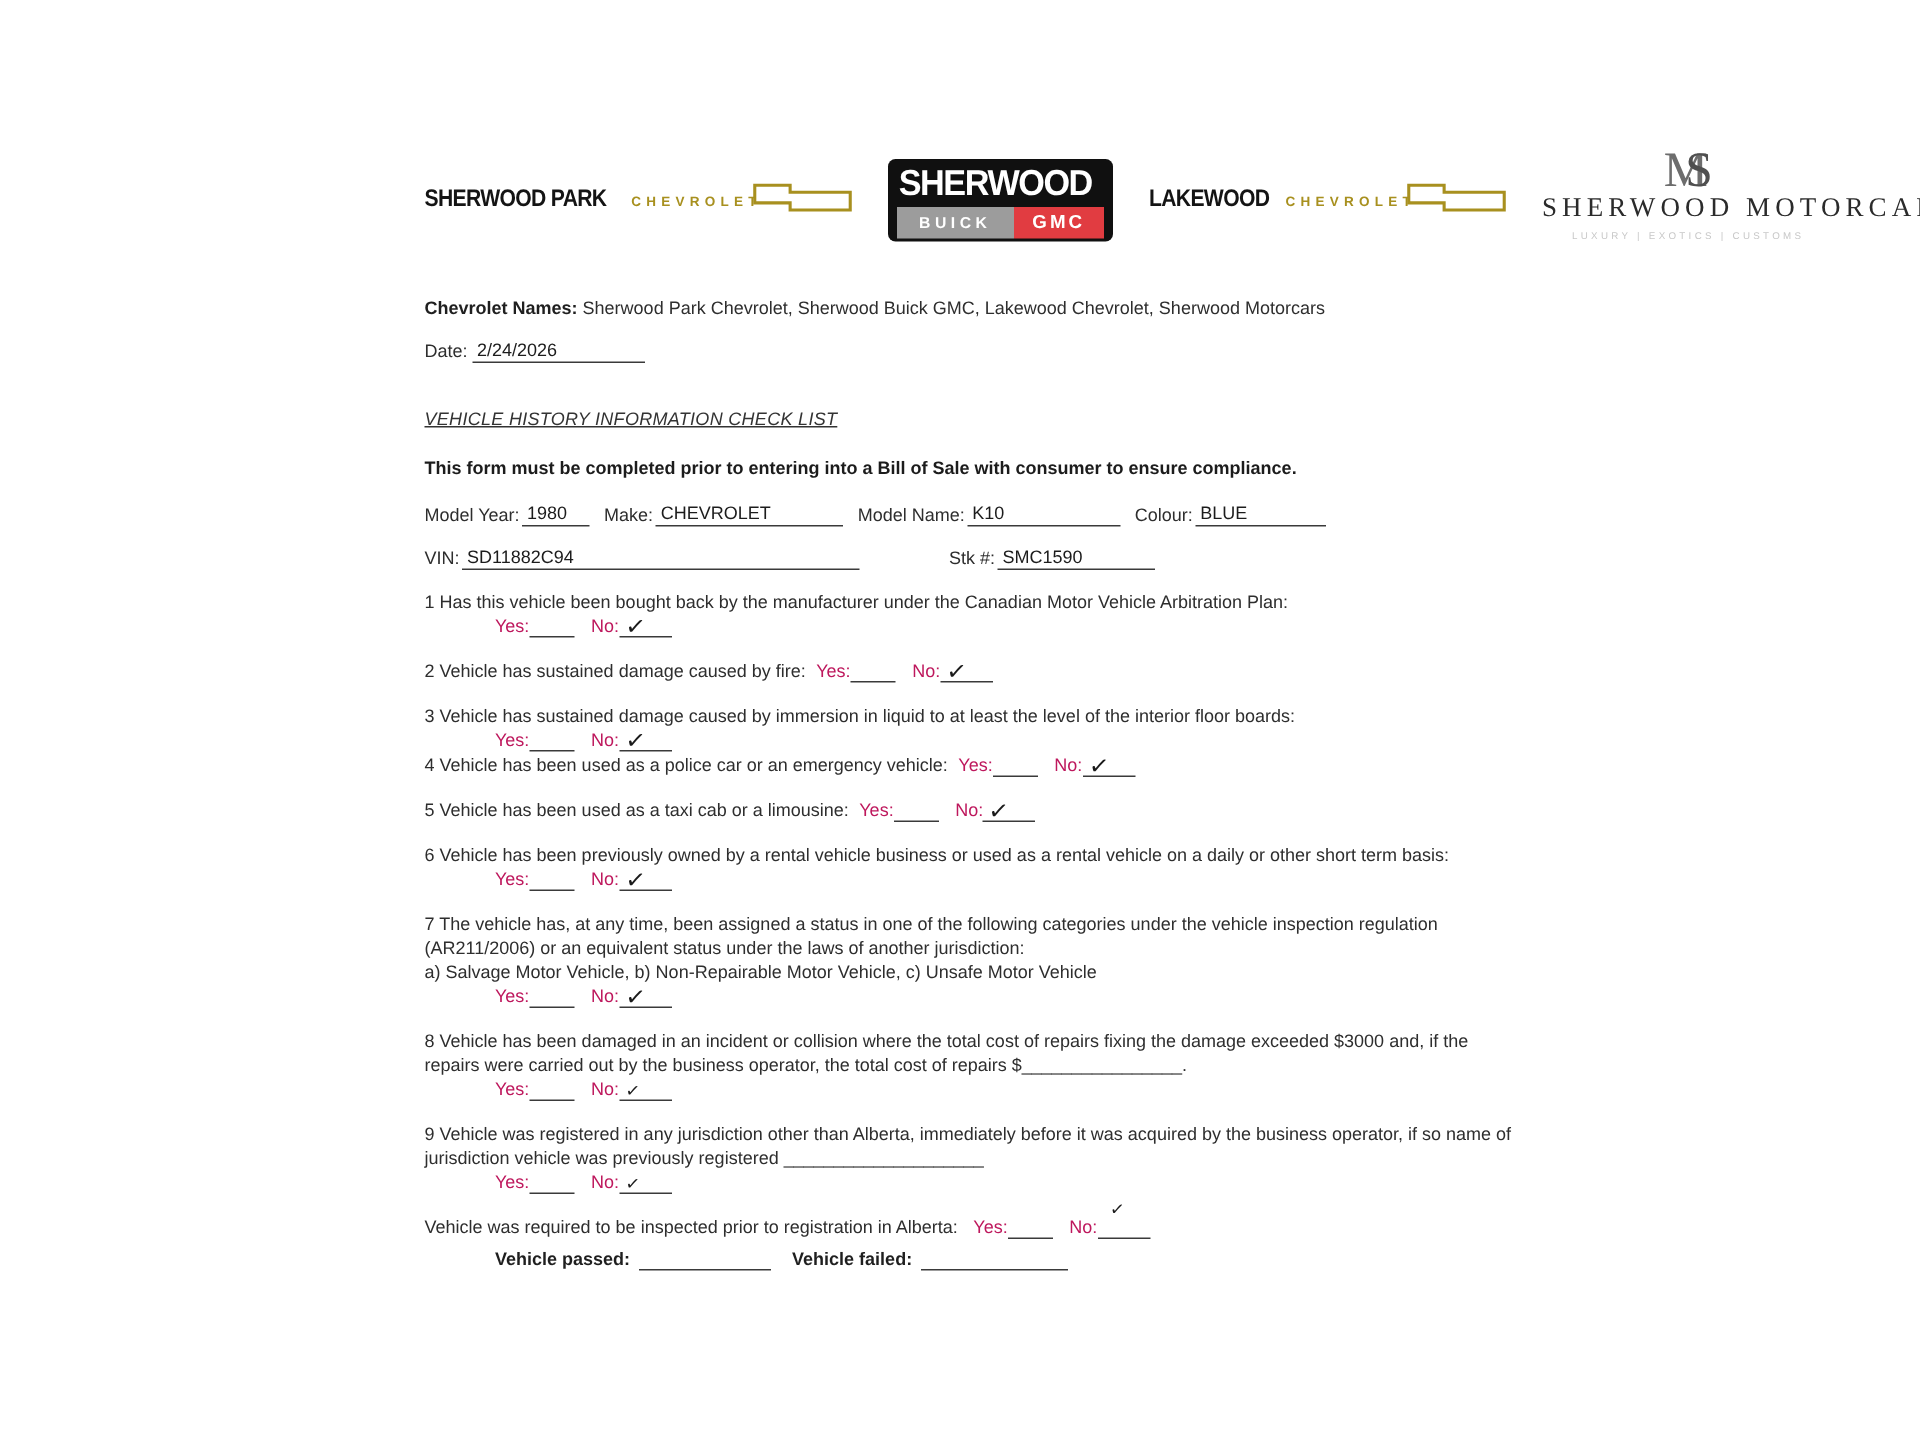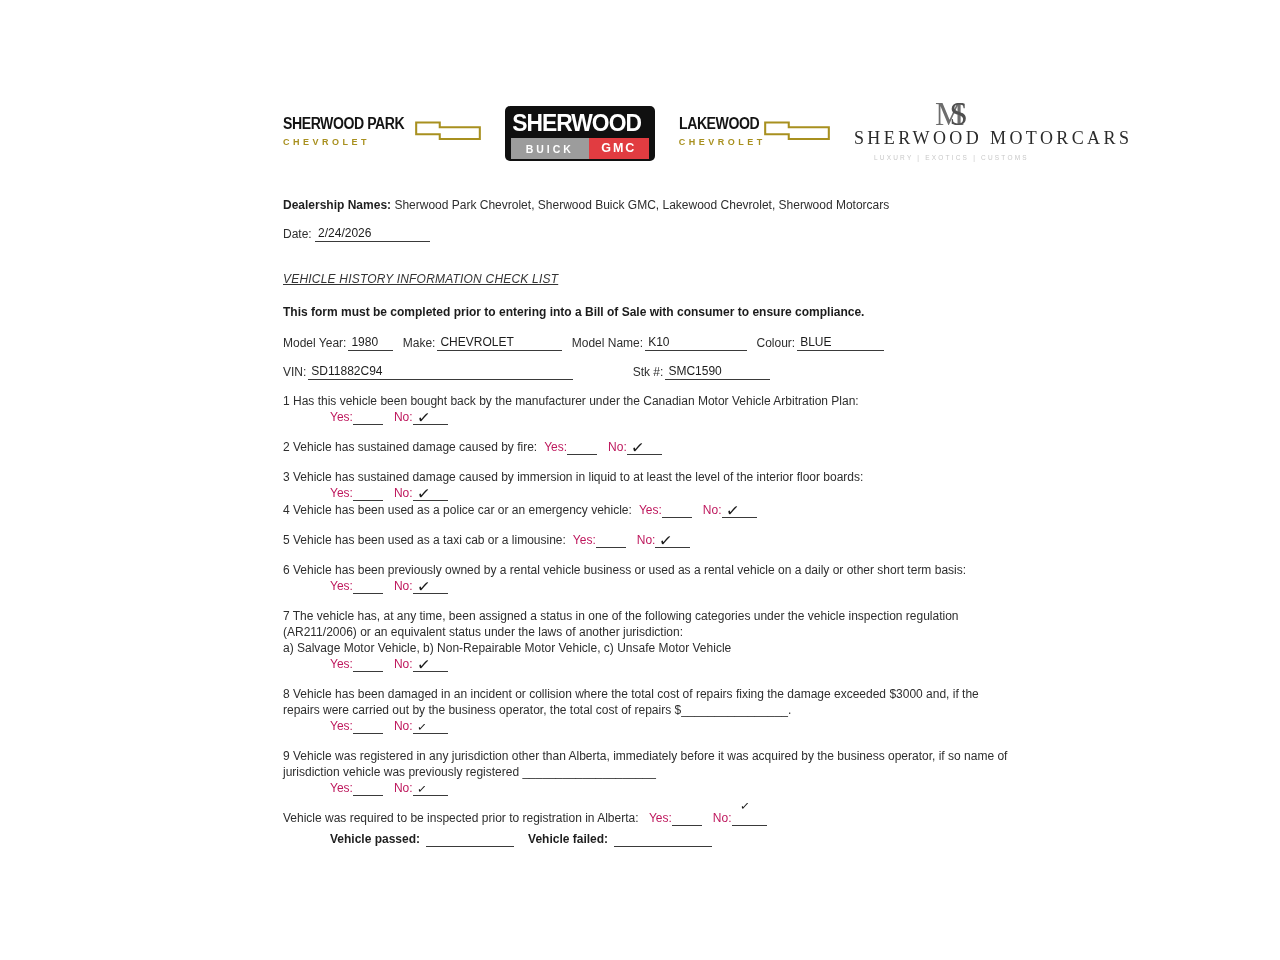--- a/index.html
+++ b/index.html
@@ -5,21 +5,21 @@
   html, body { margin:0; padding:0; background:#ffffff; }
   .page {
     position:relative; width:1280px; height:960px; background:#ffffff;
     font-family:"Liberation Sans", sans-serif; color:#2e2e2e; overflow:hidden;
   }
   .content { position:absolute; left:283px; top:98px; width:726px; font-size:12px; line-height:16px; }
 
   
   .logos { display:flex; align-items:center; gap:24px; margin-bottom:29px; height:70px; }
   .chev-logo { display:flex; align-items:center; }
-  .chev-text { display:flex; flex-direction:column; }
+  .chev-text { display:flex; }
   .chev-name { font-weight:900; font-size:16px; letter-spacing:-0.5px; color:#141414;
                transform:scaleX(0.88); transform-origin:left center; white-space:nowrap; line-height:1.05; }
   .chev-sub  { font-size:9px; letter-spacing:3.5px; color:#a8901f; font-weight:bold; margin-top:1px; white-space:nowrap; }
   .bowtie { margin-left:-6px; flex:none; }
   .bowtie path { fill:#ffffff; stroke:#a8901f; stroke-width:3.5; }
 
   .buick-gmc-logo { background:#101010; border-radius:5px; padding:5px 6px 2px; width:138px; flex:none; }
   .bg-name { color:#ffffff; font-weight:900; font-size:24px; line-height:1; letter-spacing:-1px;
              transform:scaleX(0.95); transform-origin:left center; text-align:center; white-space:nowrap; }
   .bg-row { display:flex; margin-top:3px; gap:0; }
@@ -112,21 +112,21 @@
       </div>
 
       <div class="motorcars">
         <div class="mono"><span class="mono-m">M</span><span class="mono-s">S</span></div>
         <div class="mc-name">SHERWOOD MOTORCARS</div>
         <div class="mc-tag">LUXURY   |   EXOTICS   |   CUSTOMS</div>
       </div>
     </div>
 
     <div class="dealership">
-      <span class="bold">Dealership Names:</span>
+      <span class="bold">Chevrolet Names:</span>
       <span>Sherwood Park Chevrolet, Sherwood Buick GMC, Lakewood Chevrolet, Sherwood Motorcars</span>
     </div>
 
     <div class="date-line">
       <span>Date:</span>
       <span class="blank filled w-date">2/24/2026</span>
     </div>
 
     <div class="doc-title">VEHICLE HISTORY INFORMATION CHECK LIST</div>
     <div class="notice">This form must be completed prior to entering into a Bill of Sale with consumer to ensure compliance.</div>

